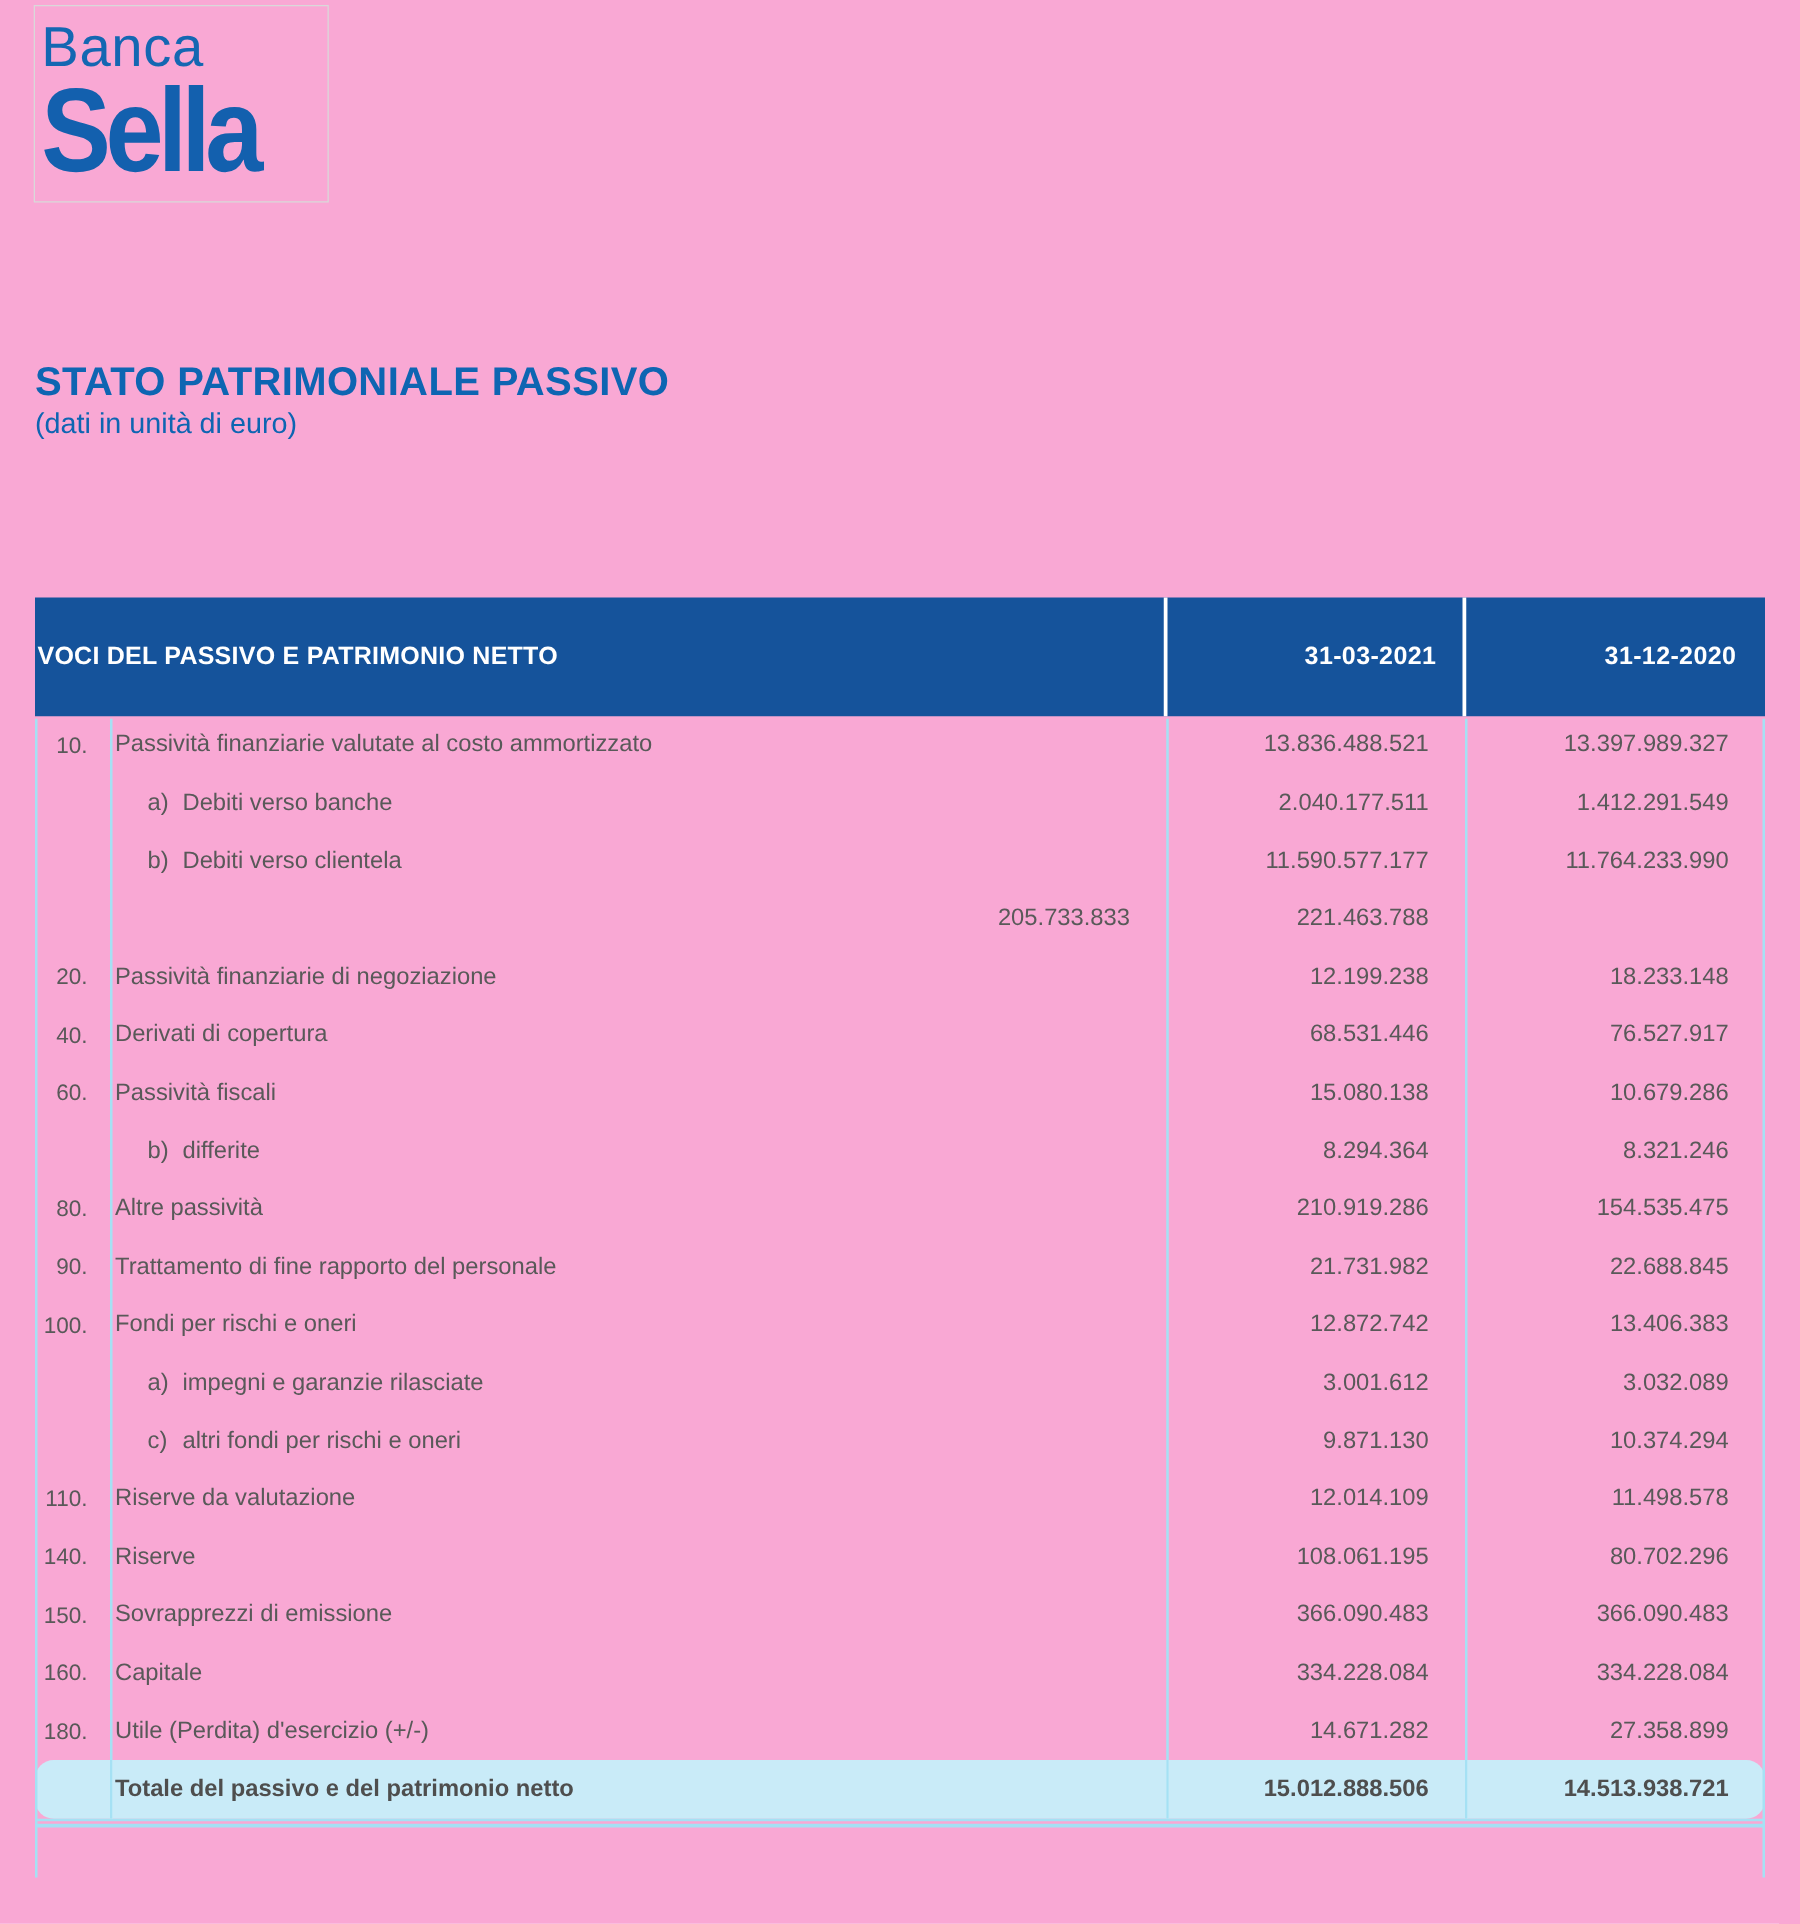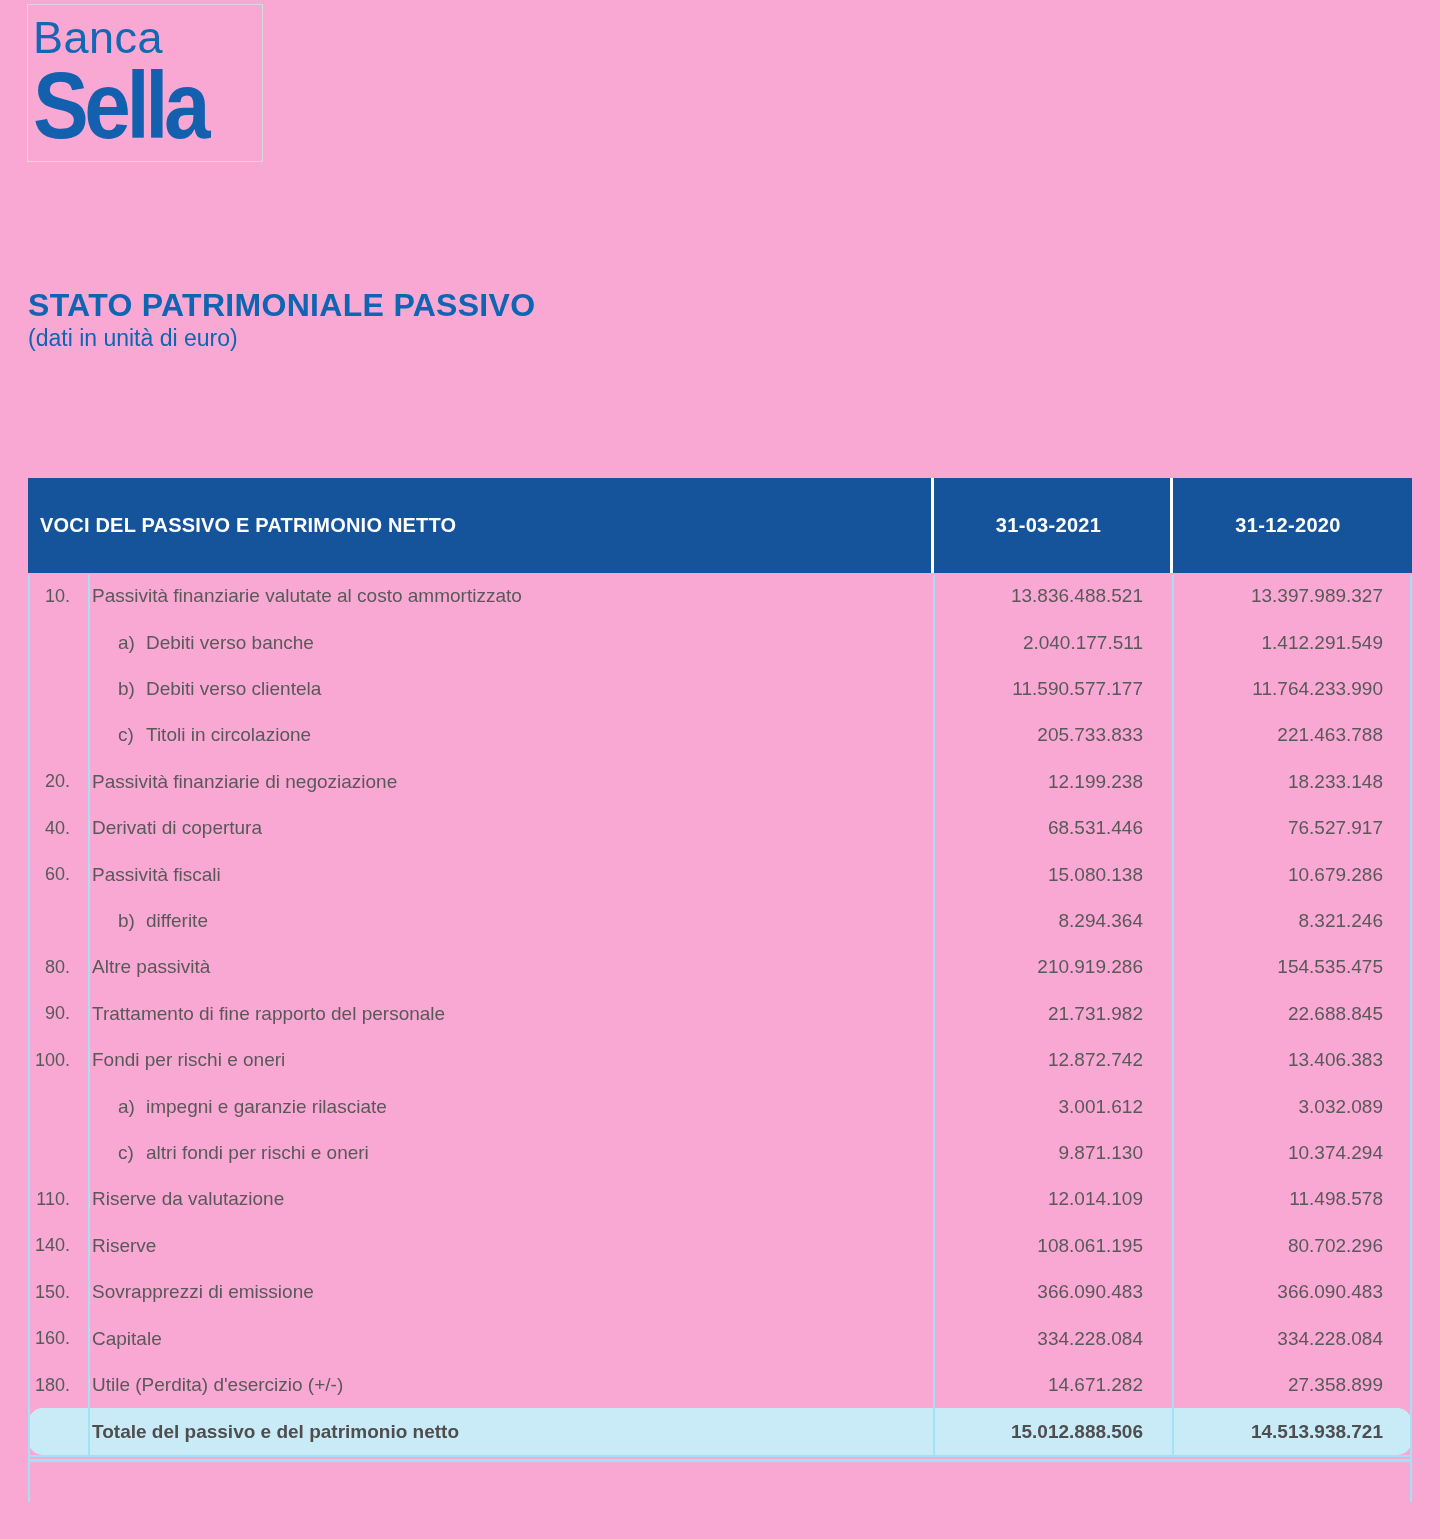--- a/index.html
+++ b/index.html
@@ -46,22 +46,22 @@
   
   .fin-table { position: absolute; left: 28px; top: 478px; width: 1384px; }
 
   .thead {
     position: relative;
     display: grid; grid-template-columns: 905px 239px 240px;
     align-items: center;
     height: 95px; background: #15539b; color: #ffffff;
     font-weight: 700; font-size: 20px;
   }
-  .thead .th-items { padding-left: 12px; letter-spacing: 0.2px; }
-  .thead .th-date { text-align: center; padding-right: 8px; letter-spacing: 0.3px; }
+  .thead .th-items { padding-left: 2px; letter-spacing: 0.2px; }
+  .thead .th-date { text-align: right; padding-right: 23px; letter-spacing: 0.3px; }
   .thead .hsep { position: absolute; top: 0; width: 3px; height: 95px; background: #ffffff; }
   .hsep.s1 { left: 903px; }
   .hsep.s2 { left: 1142px; }
 
   .lower { position: relative; width: 1384px; }
 
   .trow {
     display: grid; grid-template-columns: 60px 845px 239px 240px;
     align-items: center; height: 46.42px;
     color: #595959; font-size: 19px;
@@ -129,21 +129,20 @@
             <div class="td val">1.412.291.549</div>
           </div>
           <div class="trow sub">
             <div class="td num"></div>
             <div class="td desc"><span class="prefix">b)</span><span>Debiti verso clientela</span></div>
             <div class="td val">11.590.577.177</div>
             <div class="td val">11.764.233.990</div>
           </div>
           <div class="trow sub">
             <div class="td num"></div>
-            <div class="td desc"><span class="prefix">c)</span><span>Titoli in circolazione</span></div>
             <div class="td val">205.733.833</div>
             <div class="td val">221.463.788</div>
           </div>
           <div class="trow">
             <div class="td num">20.</div>
             <div class="td desc"><span>Passività finanziarie di negoziazione</span></div>
             <div class="td val">12.199.238</div>
             <div class="td val">18.233.148</div>
           </div>
           <div class="trow">

